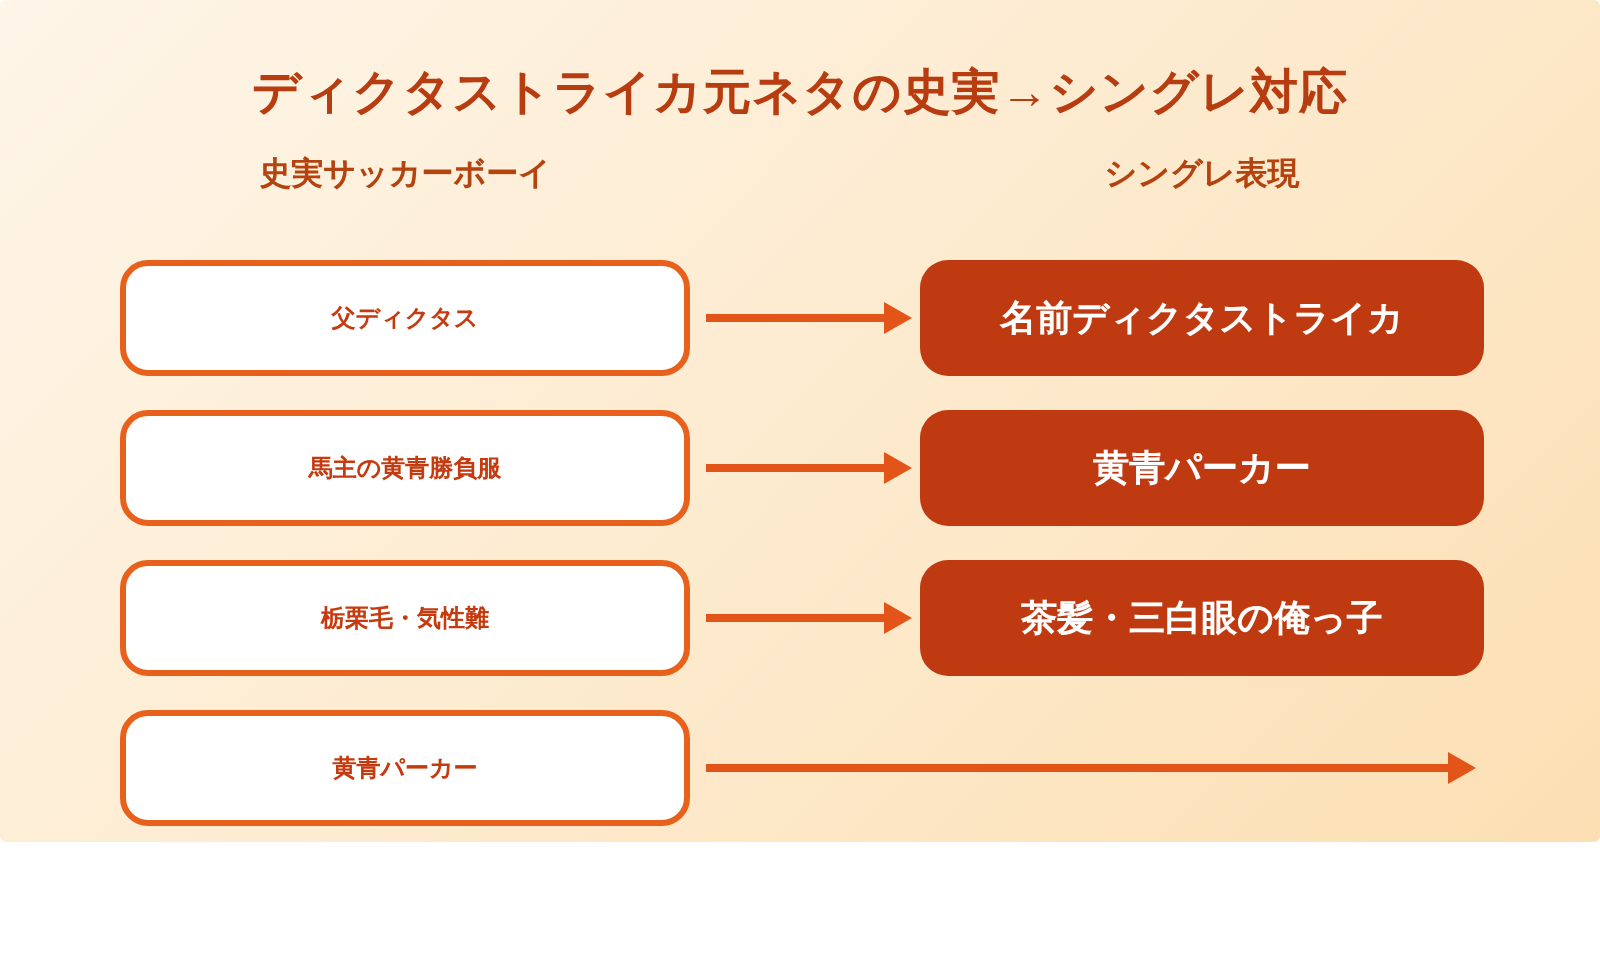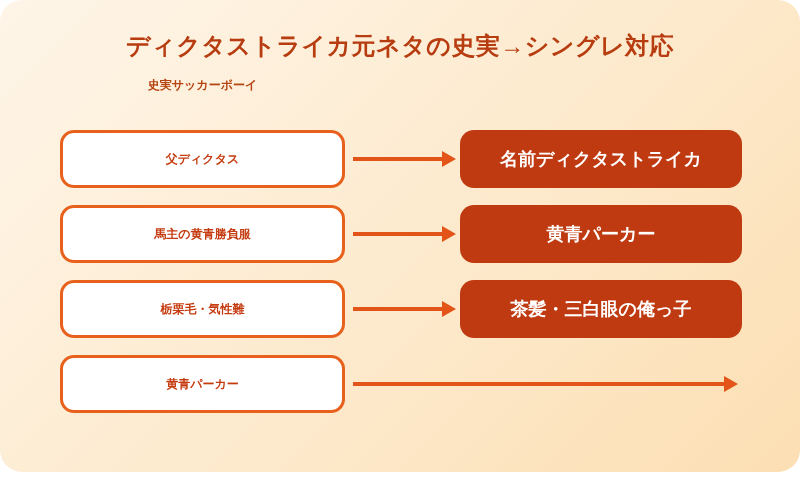--- a/index.html
+++ b/index.html
@@ -8,22 +8,22 @@
     width: 800px;
     height: 480px;
     background: #ffffff;
     font-family: "Liberation Sans", "DejaVu Sans", sans-serif;
     overflow: hidden;
   }
   .card {
     position: absolute;
     left: 0; top: 0;
     width: 800px;
-    height: 472px;
-    border-radius: 22px;
+    height: 421px;
+    border-radius: 3px;
     background: linear-gradient(135deg, #fef5e8 0%, #fdecd2 45%, #fcdfb3 100%);
     box-sizing: border-box;
   }
   .title {
     position: absolute;
     top: 30px;
     left: 0;
     width: 100%;
     text-align: center;
     font-size: 24px;
@@ -33,21 +33,21 @@
   }
   .col-headers {
     position: absolute;
     top: 77px;
     left: 60px;
     right: 58px;
     display: flex;
     align-items: center;
   }
   .col-h {
-    font-size: 12px;
+    font-size: 16px;
     font-weight: bold;
     color: #b5430f;
     text-align: center;
   }
   .col-h.left { width: 285px; }
   .col-h.right { width: 282px; }
   .col-spacer { flex: 1; }
   .rows {
     position: absolute;
     top: 130px;
@@ -112,20 +112,21 @@
 </head>
 <body>
 
 <div class="card">
 
   <div class="title">ディクタストライカ元ネタの史実→シングレ対応</div>
 
   <div class="col-headers">
     <div class="col-h left">史実サッカーボーイ</div>
     <div class="col-spacer"></div>
+    <div class="col-h right">シングレ表現</div>
   </div>
 
   <div class="rows">
 
     <div class="row">
       <div class="fact-box">父ディクタス</div>
       <div class="arrow">
         <div class="line"></div>
         <div class="head"></div>
       </div>

